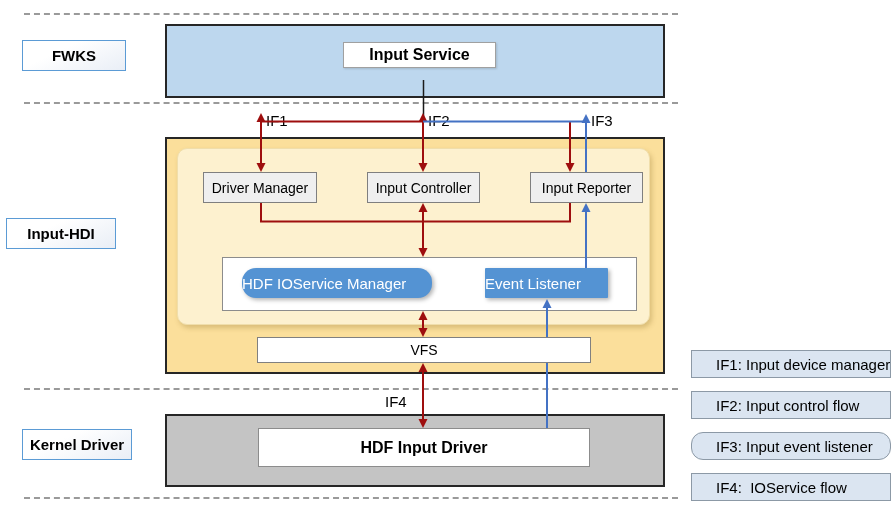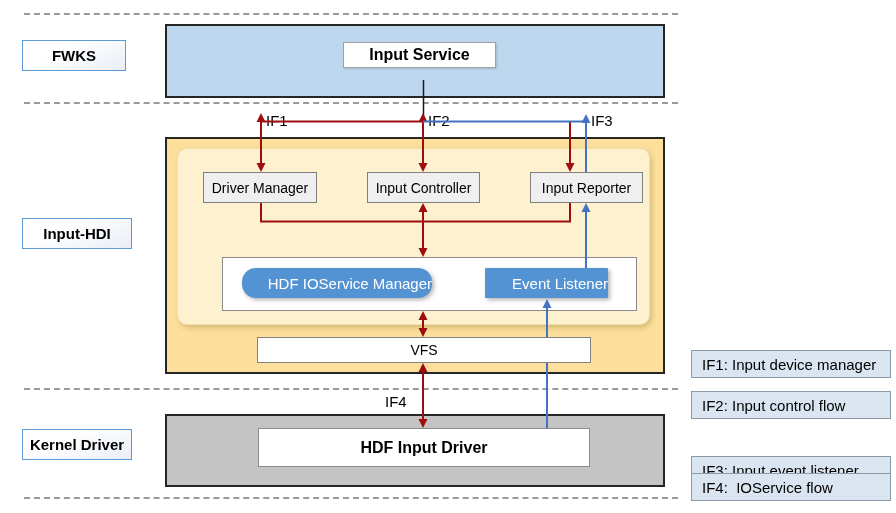--- a/index.html
+++ b/index.html
@@ -27,46 +27,46 @@
     background:#ffffff;border:1px solid #8c8c8c;
     display:flex;align-items:center;justify-content:center;font-size:14px;color:#000;
   }
   .bold{font-weight:bold;font-size:16px;}
   .grey-box{
     background:#efefef;border:1px solid #7f7f7f;
     display:flex;align-items:center;justify-content:center;font-size:14px;color:#000;
   }
   .blue-box{
     background:#5493d3;color:#ffffff;font-size:15px;
-    display:flex;align-items:center;justify-content:flex-end;
+    display:flex;align-items:center;justify-content:flex-start;
     box-shadow:2px 2px 4px rgba(0,0,0,0.30);
   }
   .if-label{font-size:15px;color:#000;}
   .legend-box{
     left:691px;width:200px;height:28px;background:#dbe5f1;border:1px solid #8c99a6;
-    display:flex;align-items:center;padding-left:10px;font-size:15px;color:#000;
+    display:flex;align-items:center;padding-left:24px;font-size:15px;color:#000;
     white-space:pre;
   }
   svg.connectors{position:absolute;left:0;top:0;z-index:5;pointer-events:none;}
   .z10{z-index:10;}
 </style>
 </head>
 <body>
 
 <div class="canvas">
 
   <div class="abs dashed" style="left:24px;top:13px;width:654px;"></div>
   <div class="abs dashed" style="left:24px;top:102px;width:654px;"></div>
   <div class="abs dashed" style="left:24px;top:388px;width:654px;"></div>
   <div class="abs dashed" style="left:24px;top:497px;width:654px;"></div>
 
   <div class="abs lane-label" style="left:22px;top:40px;width:104px;">
     <span>FWKS</span>
   </div>
-  <div class="abs lane-label" style="left:22px;top:218px;justify-content:center;">
+  <div class="abs lane-label" style="left:6px;top:218px;justify-content:center;">
     <span>Input-HDI</span>
   </div>
   <div class="abs lane-label" style="left:22px;top:429px;">
     <span>Kernel Driver</span>
   </div>
 
   <div class="abs band band-fwks" style="left:165px;top:24px;width:500px;height:74px;"></div>
   <div class="abs white-box bold" style="left:343px;top:42px;width:153px;height:26px;border-color:#a0a0a0;box-shadow:1px 1px 2px rgba(0,0,0,0.15);">
     <span>Input Service</span>
   </div>
@@ -105,21 +105,21 @@
   <div class="abs if-label" style="left:428px;top:112px;">IF2</div>
   <div class="abs if-label" style="left:591px;top:112px;">IF3</div>
   <div class="abs if-label" style="left:385px;top:393px;">IF4</div>
 
   <div class="abs legend-box" style="top:350px;">
     <span>IF1: Input device manager</span>
   </div>
   <div class="abs legend-box" style="top:391px;">
     <span>IF2: Input control flow</span>
   </div>
-  <div class="abs legend-box" style="top:456px;">
+  <div class="abs legend-box" style="top:432px;border-radius:12px;">
     <span>IF3: Input event listener</span>
   </div>
   <div class="abs legend-box" style="top:473px;">
     <span>IF4:  IOService flow</span>
   </div>
 
   <svg class="connectors" width="896" height="513" viewBox="0 0 896 513">
 
     <line x1="423.5" y1="80" x2="423.5" y2="122.5" stroke="#1a1a1a" stroke-width="1.5"></line>
 

